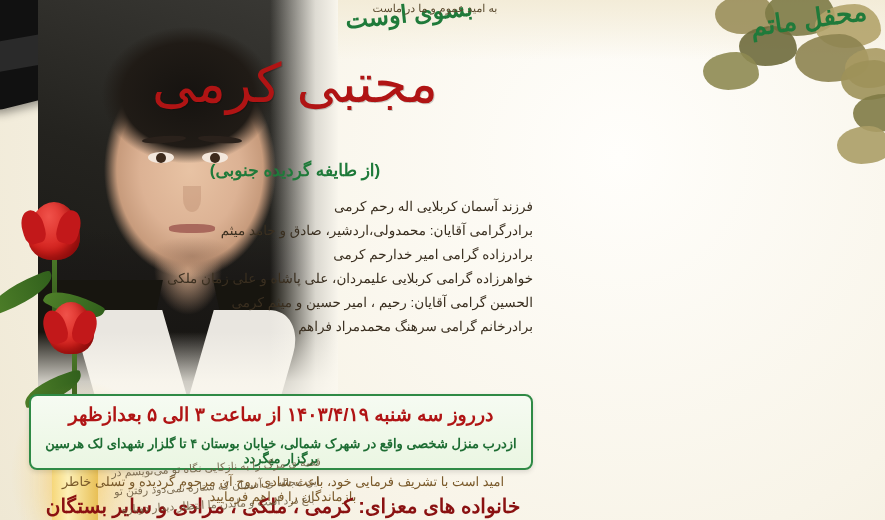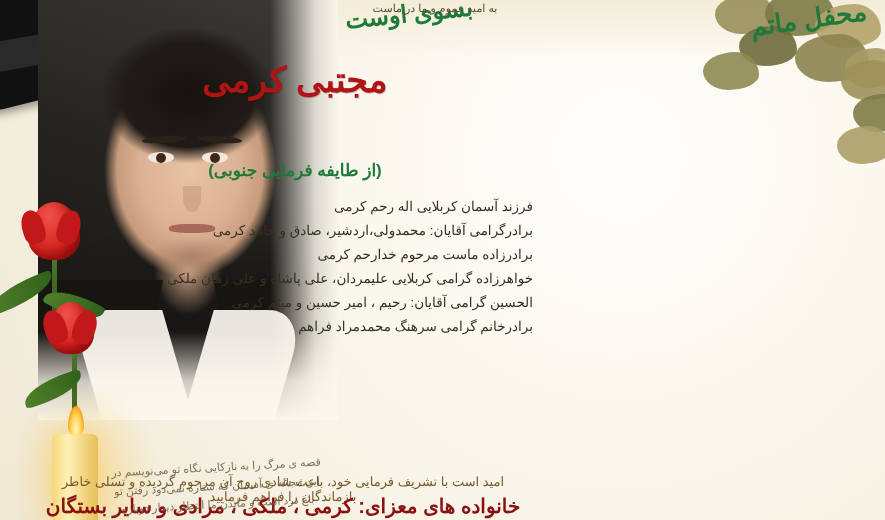--- a/index.html
+++ b/index.html
@@ -156,22 +156,22 @@
   .rtl { direction: rtl; text-align: right; }
   .hdr-small {
     position:absolute; right:300px; top:2px; width:300px;
     font-size:11px; color:#5a4a2e; text-align:center;
   }
   .hdr-line {
     position:absolute; right:330px; top:22px; width:520px;
     font-size:19px; font-weight:bold; color:#9b1c1c; text-align:center;
   }
   .deceased-name {
-    position:absolute; right:360px; top:60px; width:460px;
-    font-size:35px; font-weight:bold; color:#b01414; text-align:center;
+    position:absolute; right:360px; top:52px; width:460px;
+    font-size:54px; font-weight:normal; color:#b01414; text-align:center;
     letter-spacing:1px;
     text-shadow: 1px 1px 0 rgba(0,0,0,.18);
   }
   .tribe {
     position:absolute; right:380px; top:160px; width:420px;
     font-size:17px; font-weight:bold; color:#1f7a3a; text-align:center;
   }
   .relatives {
     position:absolute; right:352px; top:195px; width:520px;
     text-align:right;
@@ -295,32 +295,36 @@
     <div class="candle-glow"></div>
     <div class="candle-body"></div>
     <div class="candle-flame"></div>
   </div>
 
   <div class="calligraphy-tr">محفل ماتم</div>
   <div class="calligraphy-tl">بسوی اوست</div>
 
   <div class="hdr-small rtl">به امید عموم و ما در ماست</div>
   <div class="deceased-name rtl">مجتبی کرمی</div>
-  <div class="tribe rtl">(از طایفه فرمایی جنوبی)</div>
+  <div class="tribe rtl">(از طایفه گردیده جنوبی)</div>
 
   <div class="relatives rtl">
     <div>فرزند آسمان کربلایی اله رحم کرمی</div>
-    <div>برادرگرامی آقایان: محمدولی،اردشیر، صادق و حامد کرمی</div>
-    <div>برادرزاده ماست  مرحوم خدارحم کرمی</div>
+    <div>برادرگرامی آقایان: محمدولی،اردشیر، صادق و حامد میثم</div>
+    <div>برادرزاده گرامی  امیر خدارحم کرمی</div>
     <div>خواهرزاده گرامی کربلایی علیمردان، علی پاشاه و علی زمان ملکی</div>
     <div>الحسین گرامی آقایان: رحیم ، امیر حسین و میثم کرمی</div>
     <div>برادرخانم گرامی سرهنگ محمدمراد فراهم</div>
   </div>
 
 
+  <div class="green-box rtl">
+    <div class="gb-line1">درروز سه شنبه   ۱۴۰۳/۴/۱۹   از ساعت ۳ الی ۵ بعدازظهر</div>
+    <div class="gb-line2">ازدرب منزل شخصی واقع در شهرک شمالی، خیابان بوستان ۴ تا گلزار شهدای لک هرسین برگزار میگردد</div>
+  </div>
 
   <div class="footer-note rtl">امید است با تشریف فرمایی خود، باعث شادی روح آن مرحوم گردیده و تسلی خاطر بازماندگان را فراهم فرمایید</div>
   <div class="family-line rtl">خانواده های معزای: کرمی ، ملکی ، مرادی و سایر بستگان</div>
 
   <div class="poem rtl">قصه ی مرگ را به نازکایی نگاه تو می‌نویسم
 در این مجاله ی آسمان که ستاره نمی‌دود
 رفتن تو باغ درد است و ماندن ما
 انتظار دیدار دوباره</div>
 
 </div>

